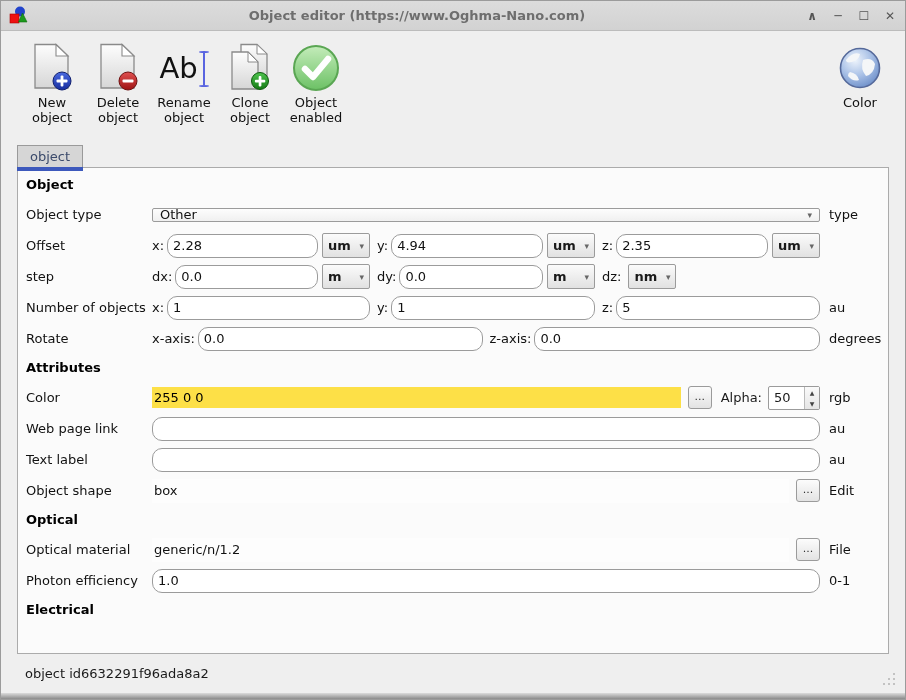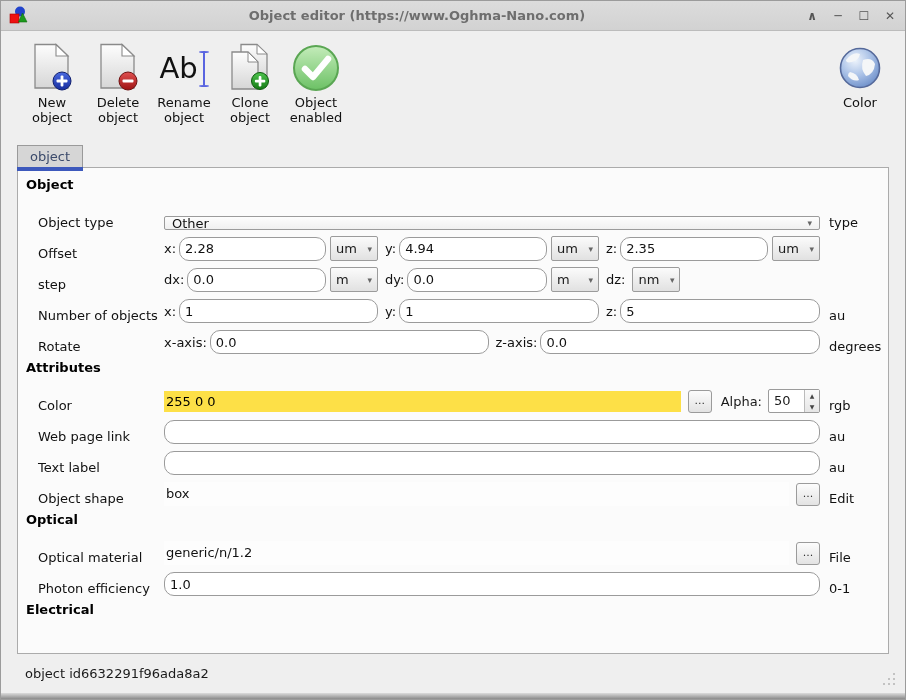--- a/index.html
+++ b/index.html
@@ -79,39 +79,39 @@
     margin: 0 16px; flex: 1;
     background: #fbfbfb;
     border: 1px solid #ababab;
     padding-top: 3px;
     overflow: hidden;
   }
   .section-heading {
     height: 28px; line-height: 28px; padding-left: 8px;
     font-weight: bold; color: #000;
   }
-  .frow { height: 31px; display: flex; align-items: flex-end; padding: 0 6px 0 8px; margin-left: 12px; }
+  .frow { height: 31px; display: flex; align-items: center; padding: 0 6px 0 8px; }
   .flabel { width: 126px; flex: 0 0 126px; color: #111; }
   .fbody { flex: 1; display: flex; align-items: center; min-width: 0; }
   .fgroup { flex: 1; display: flex; align-items: center; min-width: 0; margin-right: 7px; }
   .fgroup:last-child { margin-right: 0; }
   .sublabel { margin-right: 3px; white-space: nowrap; color: #111; }
   .tinput {
     flex: 1; min-width: 0; height: 24px;
     border: 1px solid #9b9b9b; border-radius: 10px;
     padding: 0 5px; background: #fff;
     font: 13px "DejaVu Sans","Liberation Sans",sans-serif; color: #111;
     outline: none;
   }
   .unitbox {
     width: 48px; flex: 0 0 48px; height: 25px; margin-left: 4px;
     border: 1px solid #9b9b9b; border-radius: 2px;
     background: linear-gradient(#fbfbfb, #e1e1e1);
     display: flex; align-items: center; justify-content: space-between;
-    padding: 0 5px; cursor: default;
+    padding: 0 5px; cursor: default; font-weight: bold;
   }
   .unitbox .arrow, .bigselect .arrow { font-size: 9px; color: #666; }
   .right-unit { width: 62px; flex: 0 0 62px; padding-left: 9px; color: #111; }
   .bigselect {
     flex: 1; height: 14px;
     border: 1px solid #9b9b9b; border-radius: 2px;
     background: linear-gradient(#fdfdfd, #f0f0f0);
     display: flex; align-items: center; justify-content: space-between;
     padding: 0 7px; color: #111;
   }

